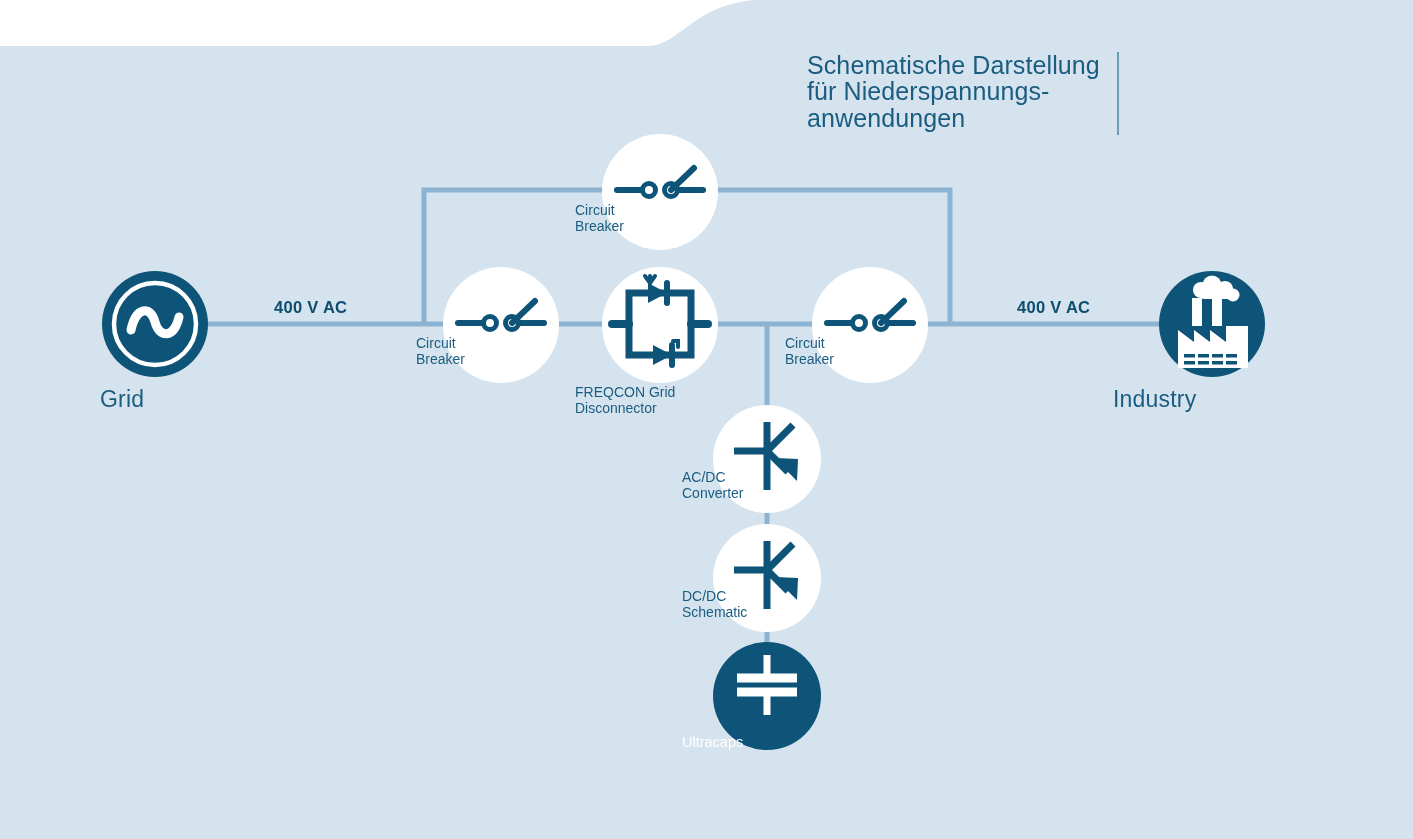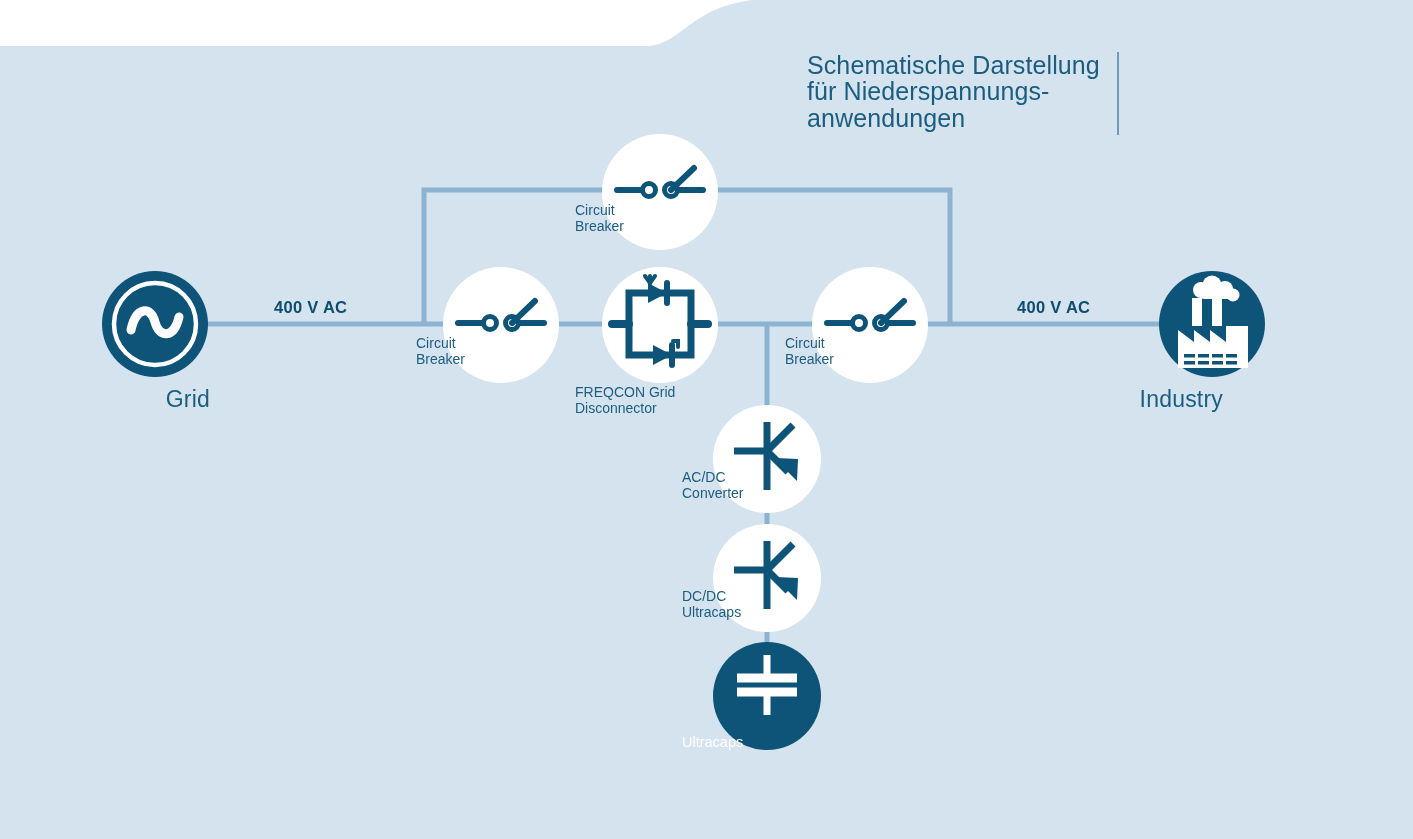--- a/index.html
+++ b/index.html
@@ -60,21 +60,21 @@
     color: #1b5d80;
     font-style: italic;
     white-space: pre-line;
     letter-spacing: 0.1px;
   }
 
   
   .endpoint {
     position: absolute;
     width: 110px;
-    text-align: right;
+    text-align: left;
   }
   .endpoint-label {
     margin-top: 9px;
     font-size: 23px;
     color: #1b5d80;
     letter-spacing: 0.2px;
   }
 
   
   .volt-label {
@@ -263,17 +263,17 @@
   <div class="node-label" style="left:575px; top:385px;">FREQCON Grid
 Disconnector</div>
 
   <div class="node-label" style="left:785px; top:336px;">Circuit
 Breaker</div>
 
   <div class="node-label" style="left:682px; top:470px;">AC/DC
 Converter</div>
 
   <div class="node-label" style="left:682px; top:589px;">DC/DC
-Ultracaps</div>
+Schematic</div>
 
   <div class="node-label on-dark" style="left:682px; top:719px;">Ultracaps</div>
 
 </div>
 
 </body></html>

